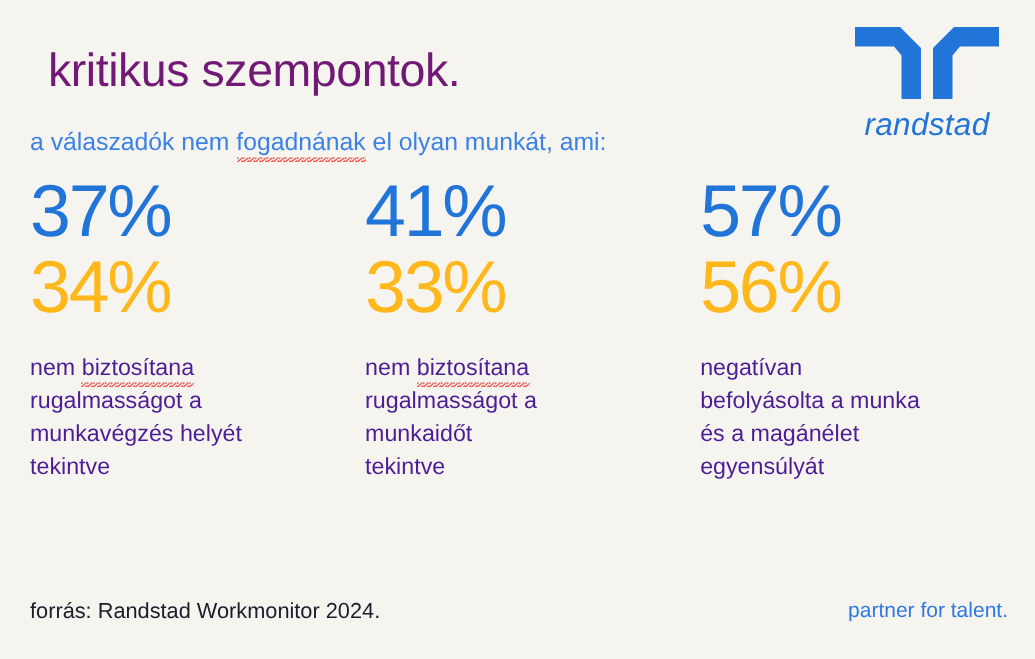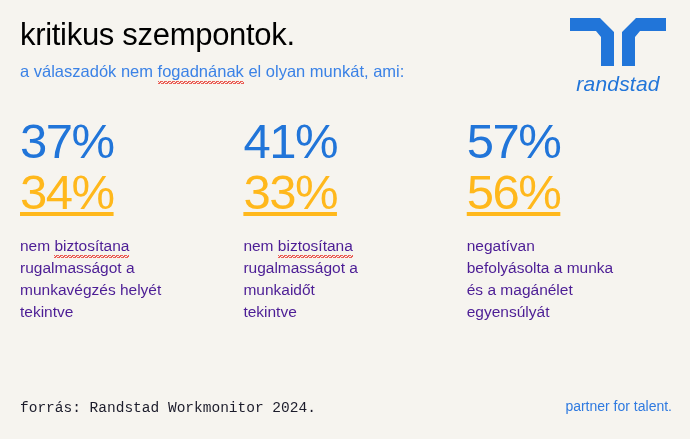--- a/index.html
+++ b/index.html
@@ -28,24 +28,24 @@
   
   .header {
     position: absolute;
     left: 20px;
     top: 16px;
     width: 545px;
   }
   .title {
     font-size: 31px;
     line-height: 38px;
-    color: #000000;
+    color: #701a75;
     font-weight: 400;
     letter-spacing: -0.3px;
-    margin: 0;
+    margin: 12px;
     white-space: nowrap;
   }
   .subtitle {
     font-size: 16.5px;
     line-height: 22px;
     color: #3b82e6;
     font-weight: 400;
     margin: 6px 0 0 0;
     white-space: nowrap;
     position: relative;
@@ -116,21 +116,21 @@
     width: 215px;
   }
   .pct {
     font-size: 49px;
     line-height: 51px;
     font-weight: 400;
     letter-spacing: -1.5px;
     white-space: nowrap;
   }
   .pct-global { color: #2175d9; }
-  .pct-local  { color: #ffb81c; text-decoration: underline; }
+  .pct-local  { color: #ffb81c; }
 
   .desc {
     margin-top: 17px;
     font-size: 15.5px;
     line-height: 22px;
     color: #4c1d95;
     font-weight: 400;
     white-space: pre-line;
   }
   .desc .squiggle::after {
@@ -163,21 +163,20 @@
   .dot-local  { background: #ffb81c; }
 
   
   .source {
     position: absolute;
     left: 20px;
     top: 398px;
     font-size: 14.5px;
     line-height: 20px;
     color: #1c1c2b;
-    font-family: Liberation Mono, monospace;
   }
   .tagline {
     position: absolute;
     right: 18px;
     top: 394px;
     font-size: 14px;
     line-height: 24px;
     color: #2f7ae0;
   }
 </style>

